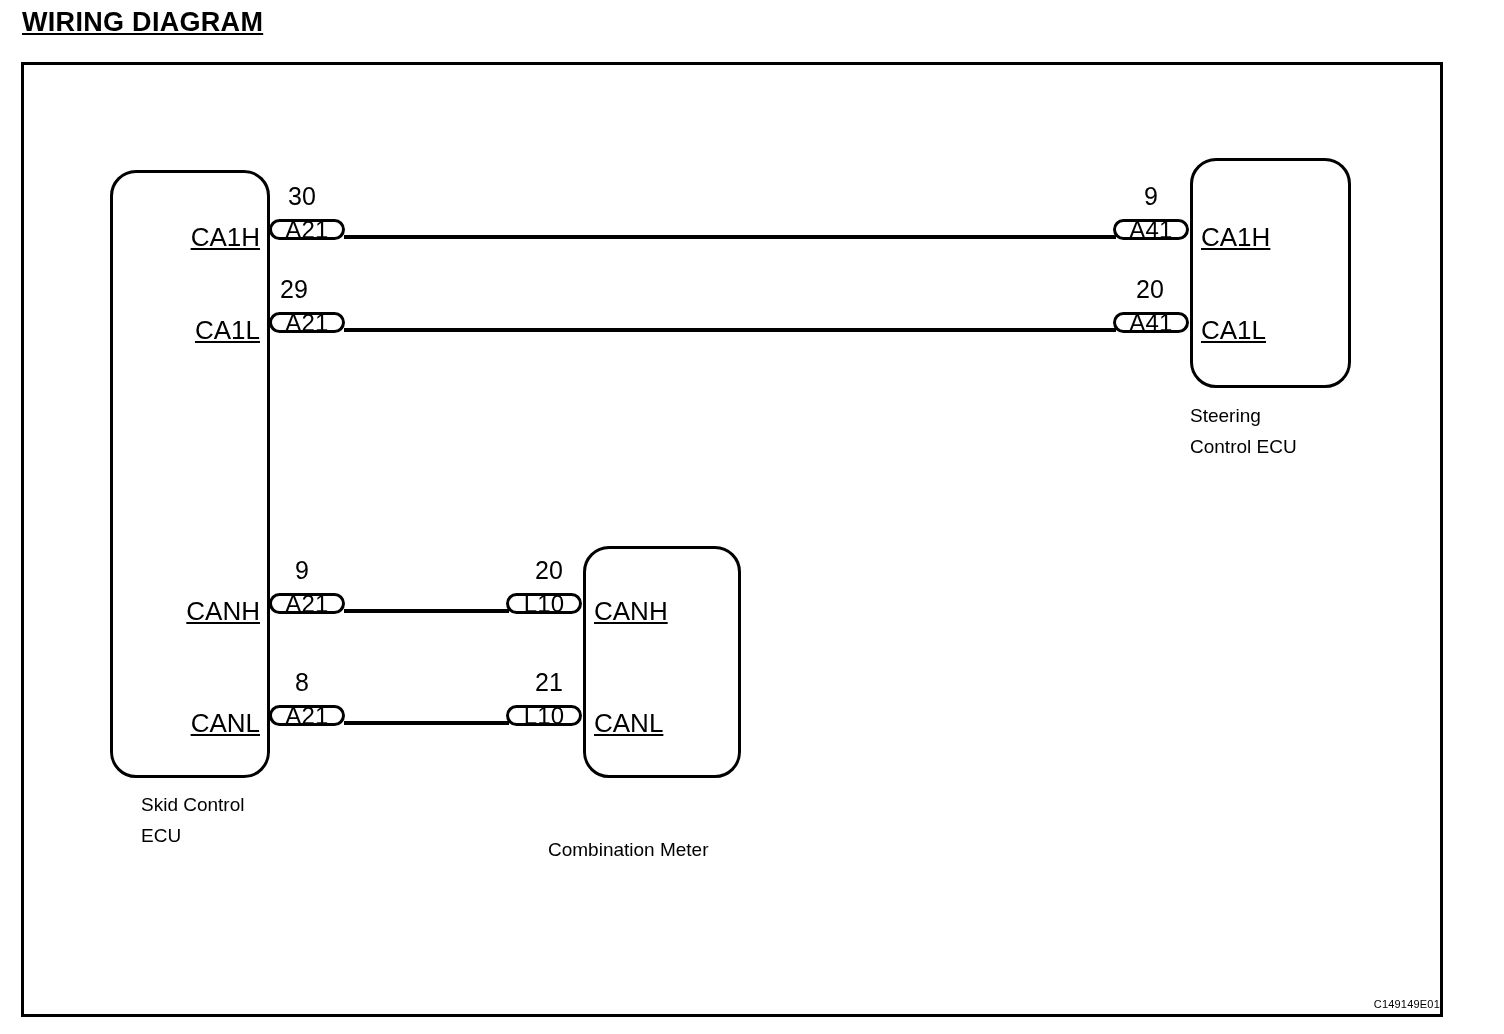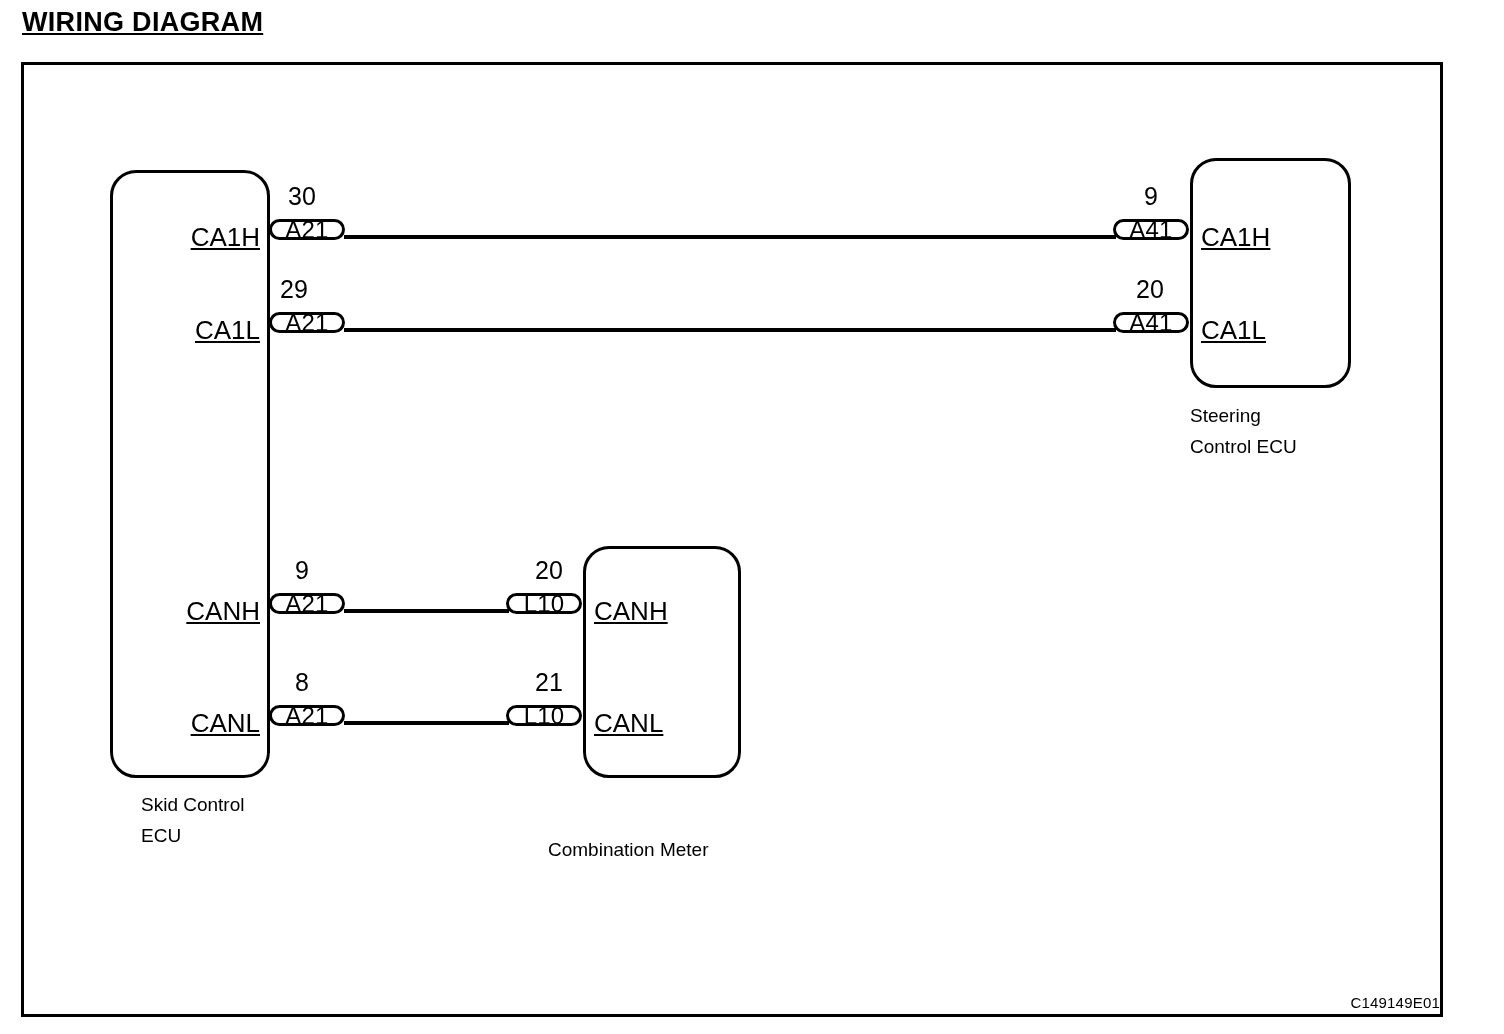--- a/index.html
+++ b/index.html
@@ -87,21 +87,21 @@
   .unit-caption {
     position: absolute;
     font-size: 19px;
     line-height: 31px;
     white-space: pre-line;
   }
   #figure-code {
     position: absolute;
     right: 64px;
     bottom: 24px;
-    font-size: 15px;
+    font-size: 11px;
     line-height: 1;
     letter-spacing: 0.2px;
     white-space: nowrap;
   }
 </style>
 </head>
 <body>
 
 <div id="page-title">WIRING DIAGRAM</div>
 

